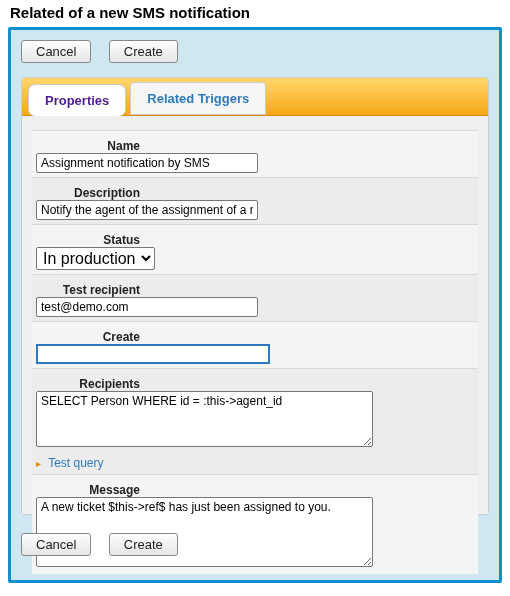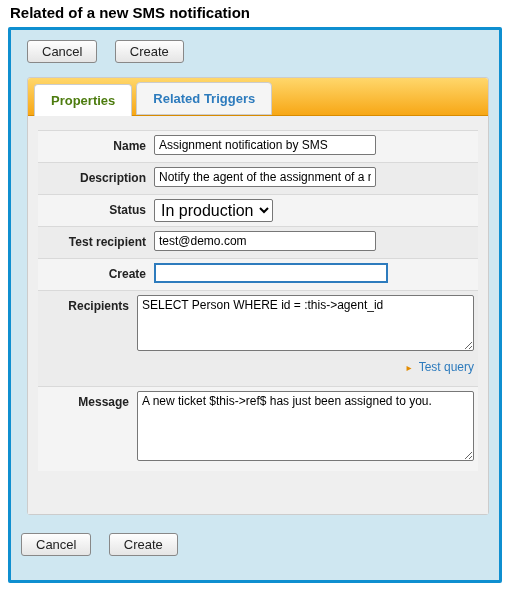--- a/index.html
+++ b/index.html
@@ -18,21 +18,21 @@
   }
   .page-title {
     font-size: 15px;
     font-weight: bold;
     margin: 0 0 6px 2px;
   }
   .main-panel {
     border: 3px solid #0f8fd0;
     background: #cfe7f1;
     border-radius: 2px;
-    padding: 10px 10px 10px 16px;
+    padding: 10px 10px 10px 10px;
     height: 556px;
     box-sizing: border-box;
     position: relative;
   }
   .btn-row {
     margin-bottom: 14px;
   }
   .btn-row-bottom {
     position: absolute;
     left: 10px;
@@ -73,23 +73,24 @@
     border-radius: 4px 4px 0 0;
     margin-right: 4px;
     padding: 8px 16px 8px 16px;
     font-size: 13px;
     font-weight: bold;
     cursor: pointer;
     position: relative;
     top: 1px;
   }
   .tab.active {
-    color: #4d7c0f;
+    color: #4c1d95;
     background: #fff;
     z-index: 2;
+    border-radius: 7px;
   }
   .tab.inactive {
     color: #2d7bbd;
     background: #f5f5f5;
     border-bottom: 1px solid #ccc;
     top: 0;
   }
   .tab-body {
     background: #efefef;
     padding: 14px 10px 10px 10px;
@@ -99,20 +100,21 @@
   .stripes {
     border-top: 1px solid #d9d9d9;
   }
   .row {
     display: flex;
     align-items: flex-start;
     min-height: 32px;
     padding: 4px 4px;
     border-bottom: 1px solid #d9d9d9;
     box-sizing: border-box;
+    flex-direction: column;
   }
   .row:nth-child(odd) { background: #f4f4f4; }
   .row:nth-child(even) { background: #ececec; }
   .row .label {
     width: 112px;
     text-align: right;
     padding-right: 8px;
     padding-top: 4px;
     font-weight: bold;
     color: #222;
@@ -146,21 +148,20 @@
     font-family: inherit;
     font-size: 12px;
     padding: 2px 4px;
     resize: both;
     box-sizing: border-box;
     background: #fff;
   }
   .test-query {
     margin-top: 6px;
     font-size: 12px;
-    text-align: right;
   }
   .test-query .arrow {
     color: #e38b00;
     font-size: 10px;
     margin-right: 4px;
   }
   .test-query .link {
     color: #2d7bbd;
     cursor: pointer;
   }

